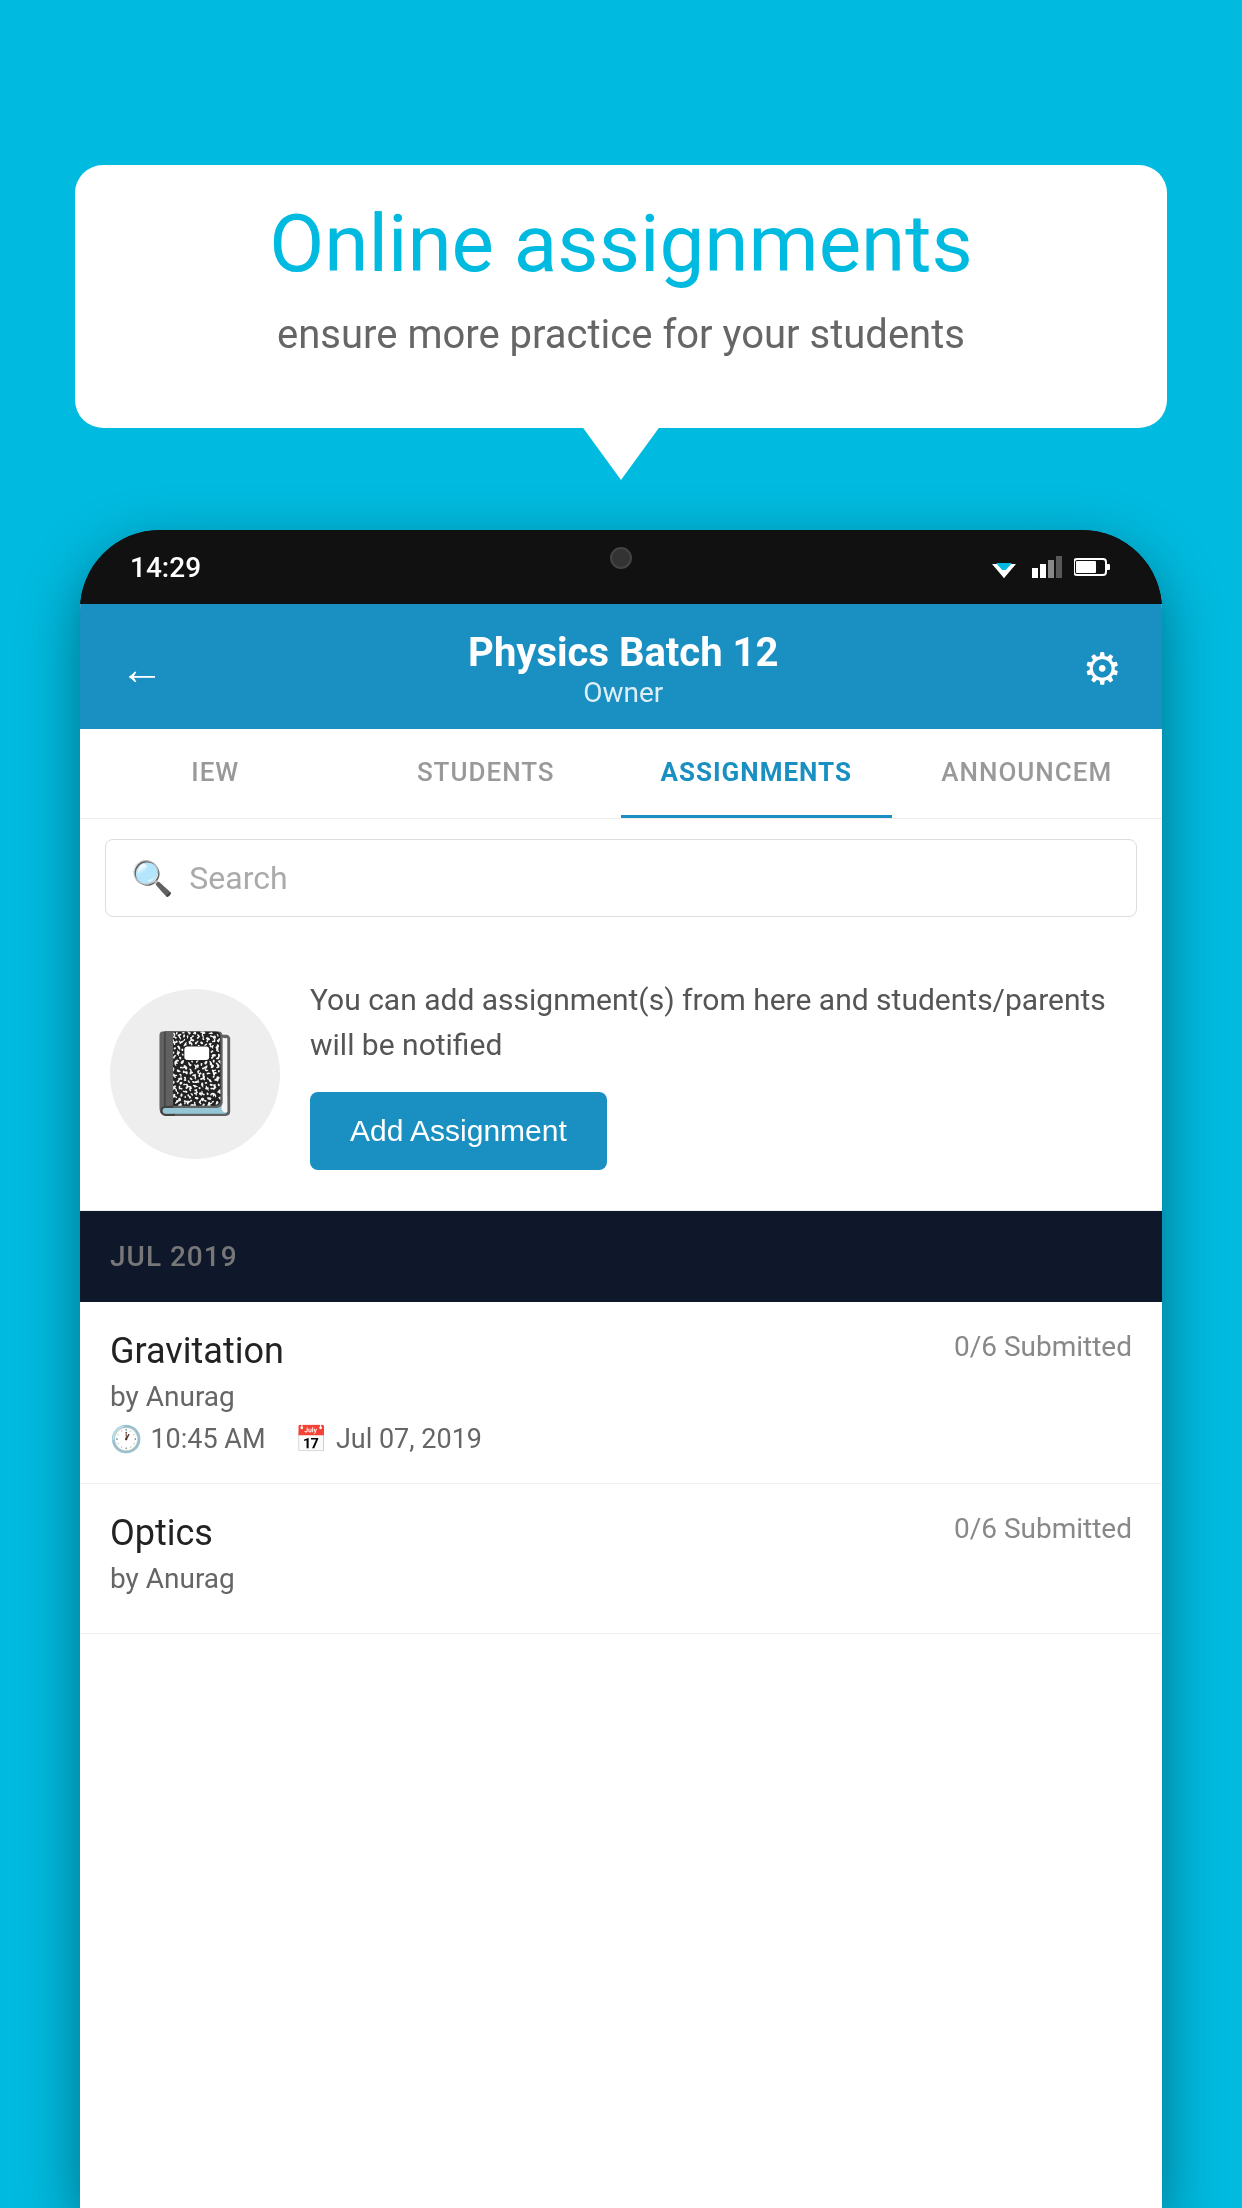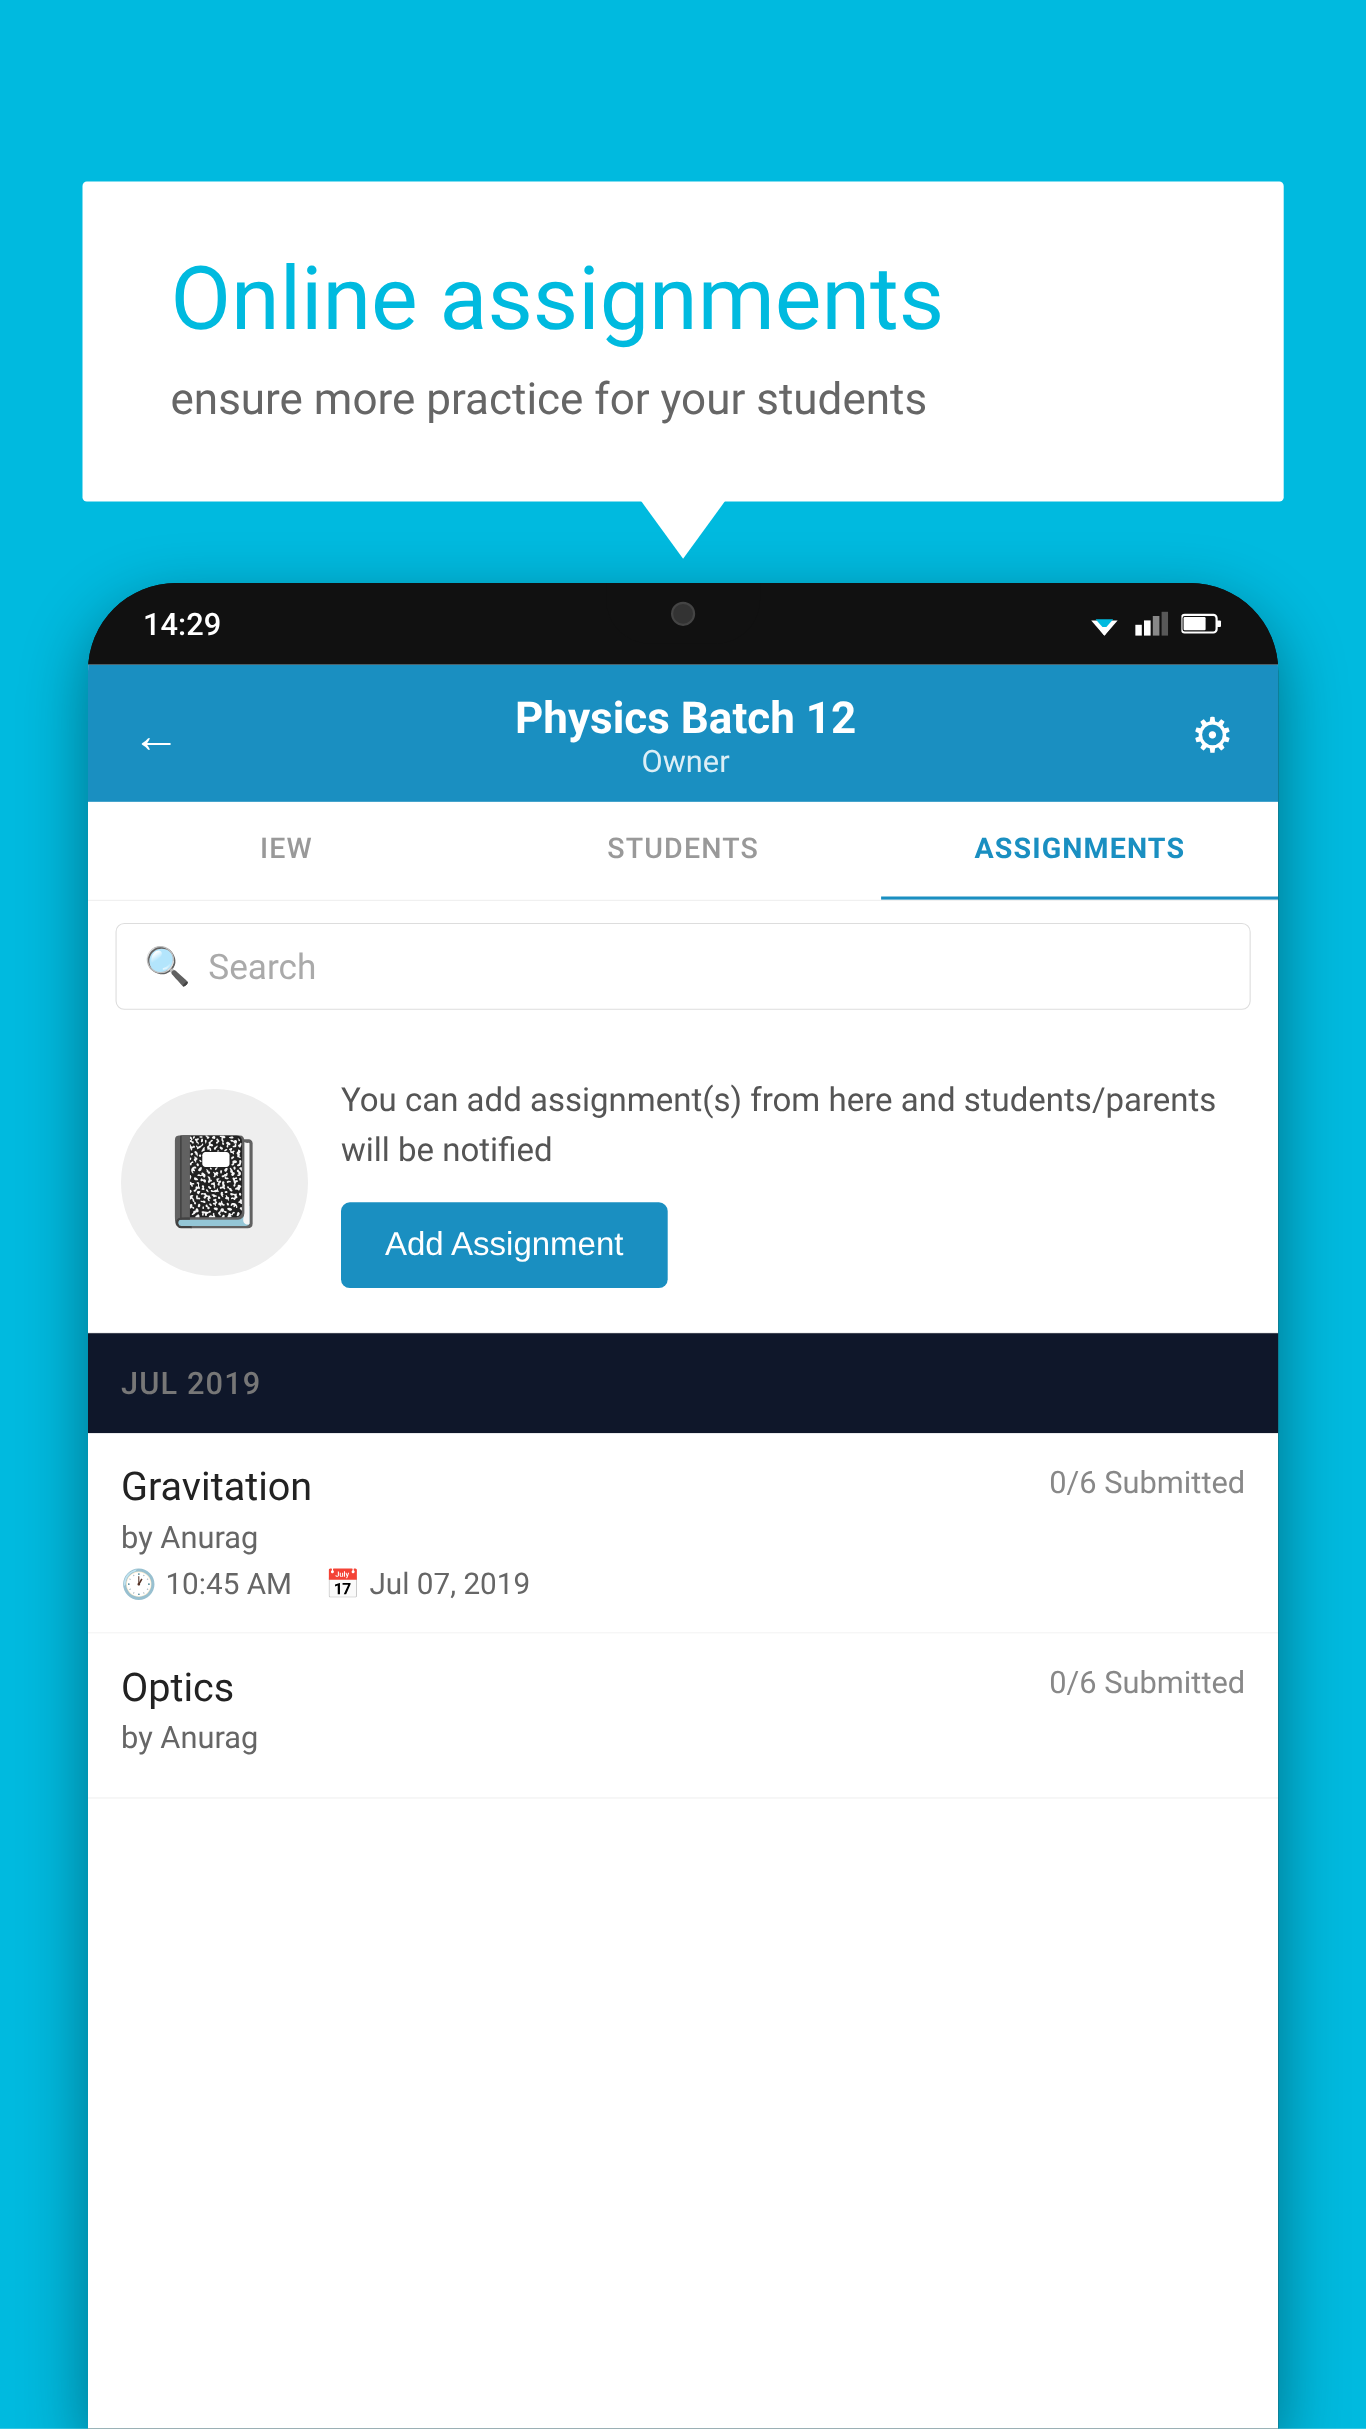--- a/index.html
+++ b/index.html
@@ -17,23 +17,23 @@
     .speech-bubble-wrapper {
       position: absolute;
       top: 165px;
       left: 75px;
       right: 75px;
       z-index: 10;
     }
 
     .speech-bubble {
       background: white;
-      border-radius: 4px;
-      padding: 60px 80px 70px 80px;
-      text-align: left;
+      border-radius: 28px;
+      padding: 32px 80px 70px 80px;
+      text-align: center;
       position: relative;
     }
 
     .speech-bubble::after {
       content: '';
       position: absolute;
       bottom: -52px;
       left: 50%;
       transform: translateX(-50%);
       width: 0;
@@ -360,20 +360,21 @@
         <div class="header-title">Physics Batch 12</div>
         <div class="header-subtitle">Owner</div>
       </div>
       <span class="settings-icon">⚙</span>
     </div>
 
     <div class="tabs-bar">
       <div class="tab-item">IEW</div>
       <div class="tab-item">STUDENTS</div>
       <div class="tab-item active">ASSIGNMENTS</div>
+      <div class="tab-item">ANNOUNCЕМ</div>
     </div>
 
     <div class="search-container">
       <div class="search-bar">
         <span class="search-icon-wrap">🔍</span>
         <span class="search-text">Search</span>
       </div>
     </div>
 
     <div class="info-section">

